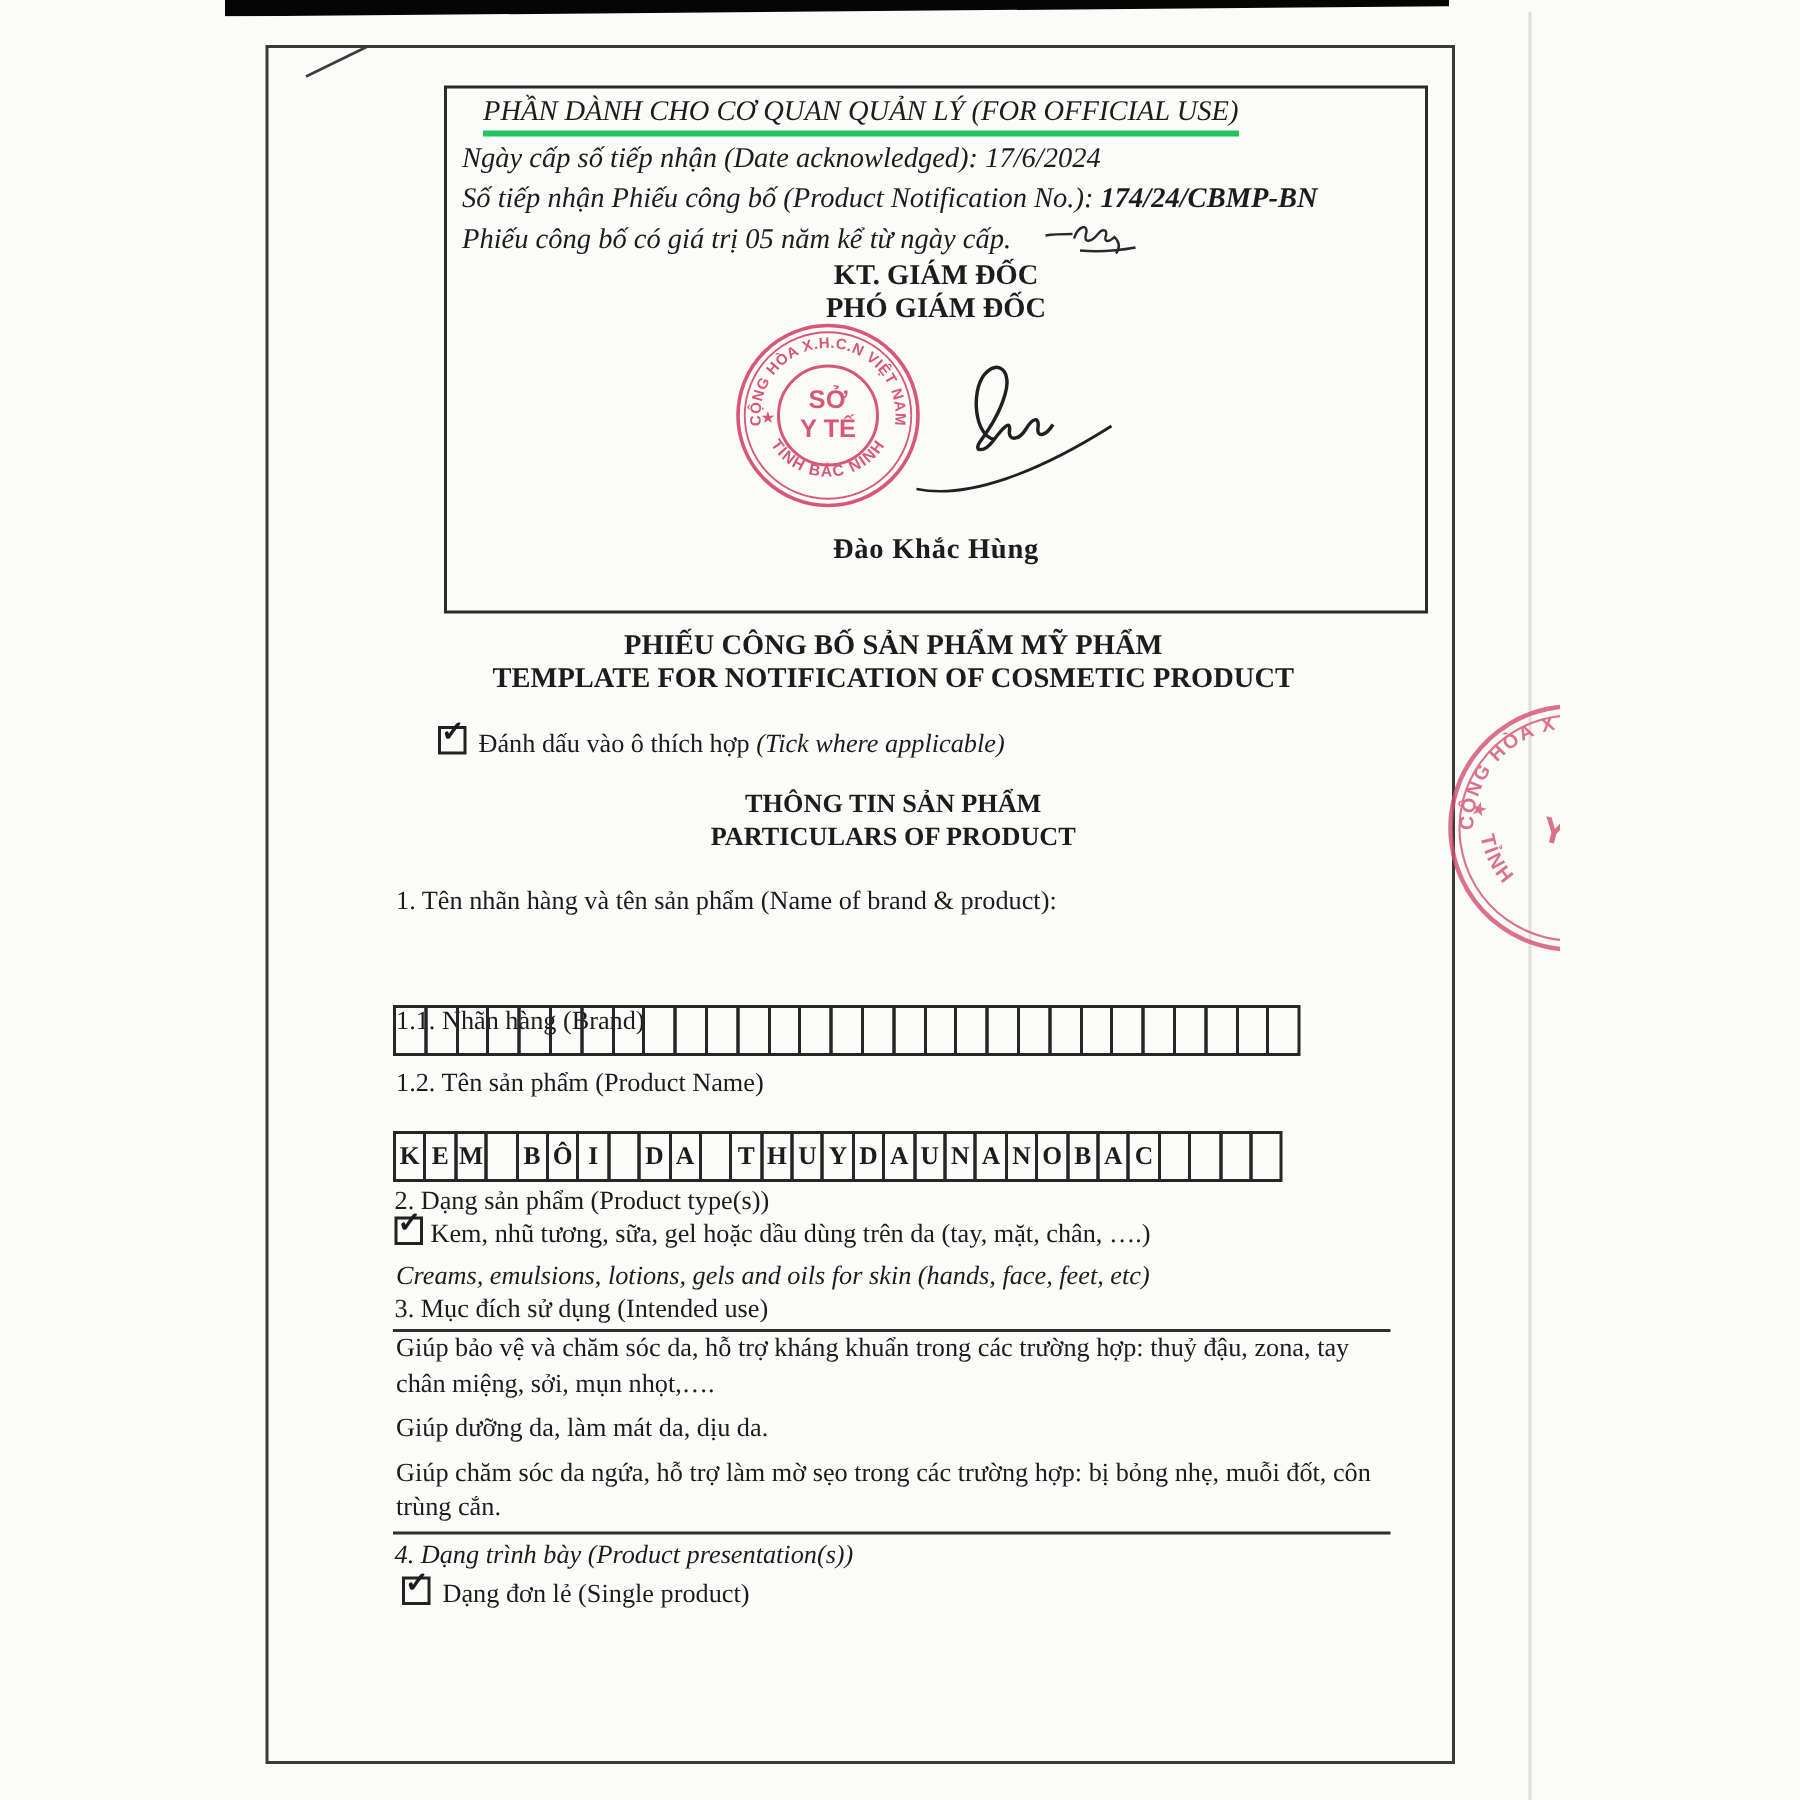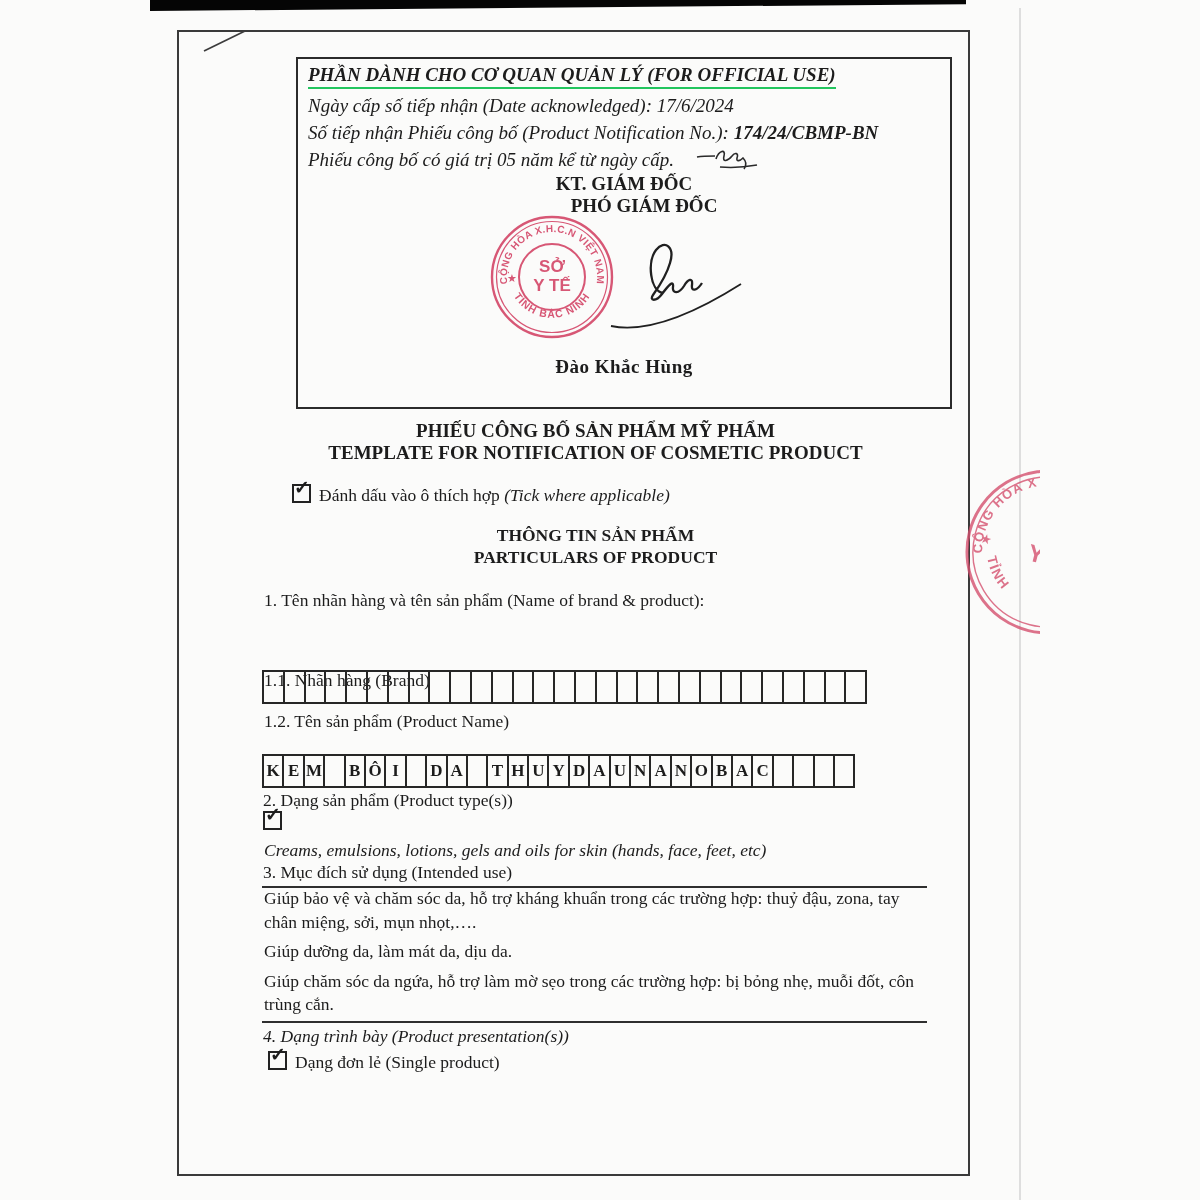--- a/index.html
+++ b/index.html
@@ -10,25 +10,25 @@
   }
   .abs{position:absolute;}
   
   .topbar{left:150px;top:0;width:816px;height:11px;background:#050505;
           clip-path:polygon(0 0,100% 0,100% 38%,0 100%);}
   .paper-edge{left:1019px;top:8px;width:2px;height:1192px;background:#dedede;}
   .page-border{left:177px;top:30px;width:789px;height:1142px;border:2px solid #3a3a3a;}
   
   .official-box{left:296px;top:57px;width:652px;height:348px;border:2px solid #2b2b2b;font-size:19px;}
   .ob-line{position:absolute;left:10px;white-space:nowrap;font-style:italic;}
-  .ob-title{top:5px;font-weight:bold;display:inline-block;border-bottom:2px solid #22c55e;padding-bottom:1px;}
+  .ob-title{top:5px;font-weight:normal;display:inline-block;border-bottom:4px solid #22c55e;padding-bottom:1px;margin-left:14px;}
   .ob-l1{top:36px;} .ob-l2{top:63px;} .ob-l3{top:90px;}
   .ob-val{font-style:italic;} .ob-val.bold{font-weight:bold;}
   .ob-center{position:absolute;left:0;width:100%;text-align:center;font-weight:bold;font-size:19px;white-space:nowrap;}
-  .kt{top:114px;} .pho{top:136px;margin-left:20px;} .signer-name{top:297px;letter-spacing:.5px;}
+  .kt{top:114px;} .pho{top:136px;} .signer-name{top:297px;letter-spacing:.5px;}
   
   .stamp-main{left:489px;top:214px;width:126px;height:126px;opacity:.87;}
   .stamp-side{left:963px;top:457px;width:77px;height:190px;overflow:hidden;opacity:.8;}
   .stamp-sans{font-family:"Liberation Sans","DejaVu Sans",sans-serif;}
   
   .doc-title{left:264px;top:420px;width:663px;text-align:center;font-weight:bold;font-size:19px;line-height:22px;}
   .info-header{left:264px;top:524px;width:663px;text-align:center;font-weight:bold;font-size:17.5px;line-height:22px;}
   .bodytext{font-size:17.5px;white-space:nowrap;}
   .it{font-style:italic;}
   .tick-line{left:292px;top:484px;}
@@ -197,21 +197,21 @@
     <div class="cell">A</div>
     <div class="cell">C</div>
     <div class="cell"></div>
     <div class="cell"></div>
     <div class="cell"></div>
     <div class="cell"></div>
   </div>
 
 <div class="abs bodytext item2-label">2. Dạng sản phẩm (Product type(s))</div>
 <div class="abs bodytext item2-opt">
-  <span class="cb cb-tight"><span class="tick">✓</span></span>
+  <span class="cb cb-tight"><span class="tick">✓</span></span><span>Kem, nhũ tương, sữa, gel hoặc dầu dùng trên da (tay, mặt, chân, ….)</span>
 </div>
 <div class="abs bodytext it item2-en">Creams, emulsions, lotions, gels and oils for skin (hands, face, feet, etc)</div>
 
 <div class="abs bodytext item3-label">3. Mục đích sử dụng (Intended use)</div>
 <div class="abs hline hline1"></div>
 <div class="abs uses">
     <p>Giúp bảo vệ và chăm sóc da, hỗ trợ kháng khuẩn trong các trường hợp: thuỷ đậu, zona, tay chân miệng, sởi, mụn nhọt,….</p>
     <p>Giúp dưỡng da, làm mát da, dịu da.</p>
     <p>Giúp chăm sóc da ngứa, hỗ trợ làm mờ sẹo trong các trường hợp: bị bỏng nhẹ, muỗi đốt, côn trùng cắn.</p>
   </div>

